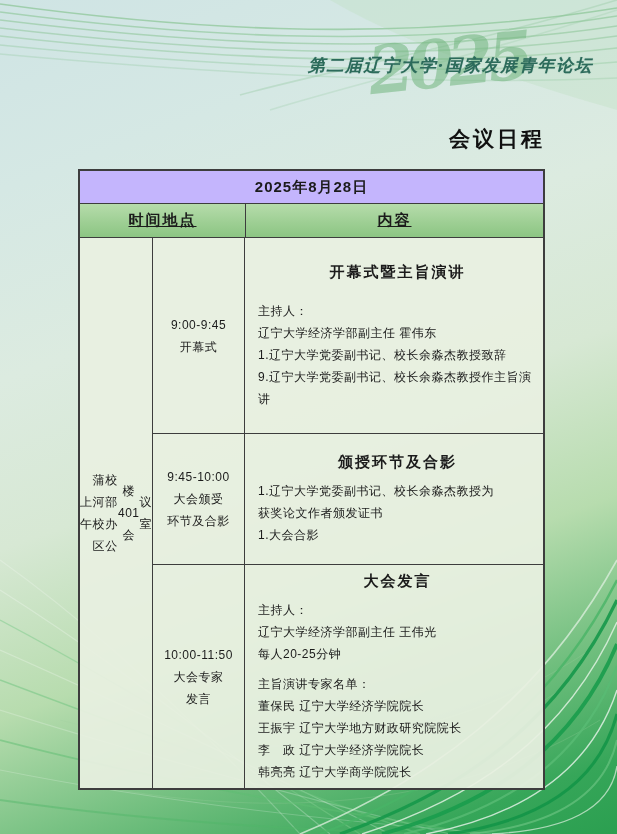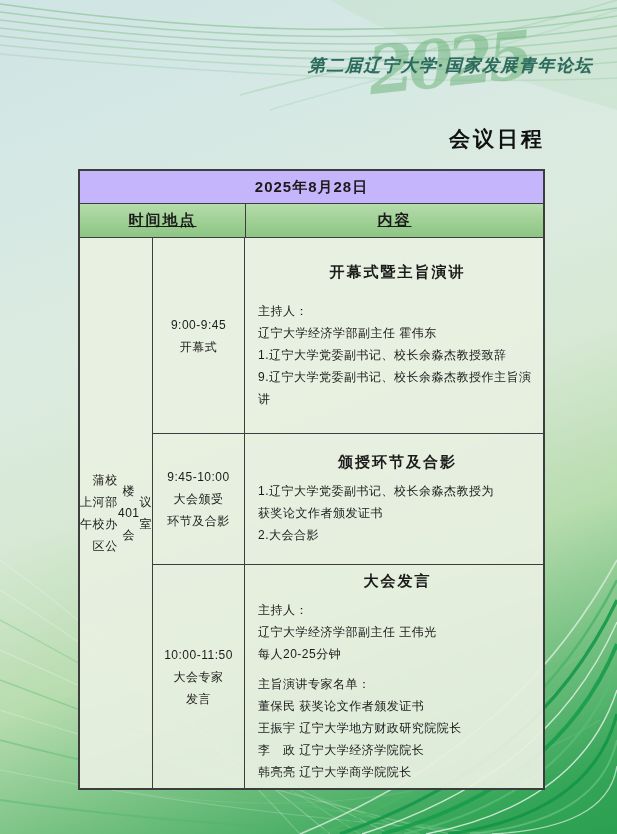--- a/index.html
+++ b/index.html
@@ -174,40 +174,40 @@
         <div class="time-cell">
             <div class="cline">9:45-10:00</div>
             <div class="cline">大会颁受</div>
             <div class="cline">环节及合影</div>
           </div>
         <div class="content-cell">
           <div class="ctitle">颁授环节及合影</div>
           <div>
               <div class="cline">1.辽宁大学党委副书记、校长余淼杰教授为</div>
               <div class="cline">获奖论文作者颁发证书</div>
-              <div class="cline">2.大会合影</div>
+              <div class="cline">1.大会合影</div>
             </div>
         </div>
       </div>
 
       <div class="trow trow-3">
         <div class="time-cell">
             <div class="cline">10:00-11:50</div>
             <div class="cline">大会专家</div>
             <div class="cline">发言</div>
           </div>
         <div class="content-cell">
           <div class="ctitle">大会发言</div>
           <div>
               <div class="cline">主持人：</div>
               <div class="cline">辽宁大学经济学部副主任 王伟光</div>
               <div class="cline">每人20-25分钟</div>
               <div class="cline spacer"></div>
               <div class="cline">主旨演讲专家名单：</div>
-              <div class="cline">董保民 获奖论文作者颁发证书</div>
+              <div class="cline">董保民 辽宁大学经济学院院长</div>
               <div class="cline">王振宇 辽宁大学地方财政研究院院长</div>
               <div class="cline">李　政 辽宁大学经济学院院长</div>
               <div class="cline">韩亮亮 辽宁大学商学院院长</div>
             </div>
         </div>
       </div>
 
     </div>
   </div>
 </div>

